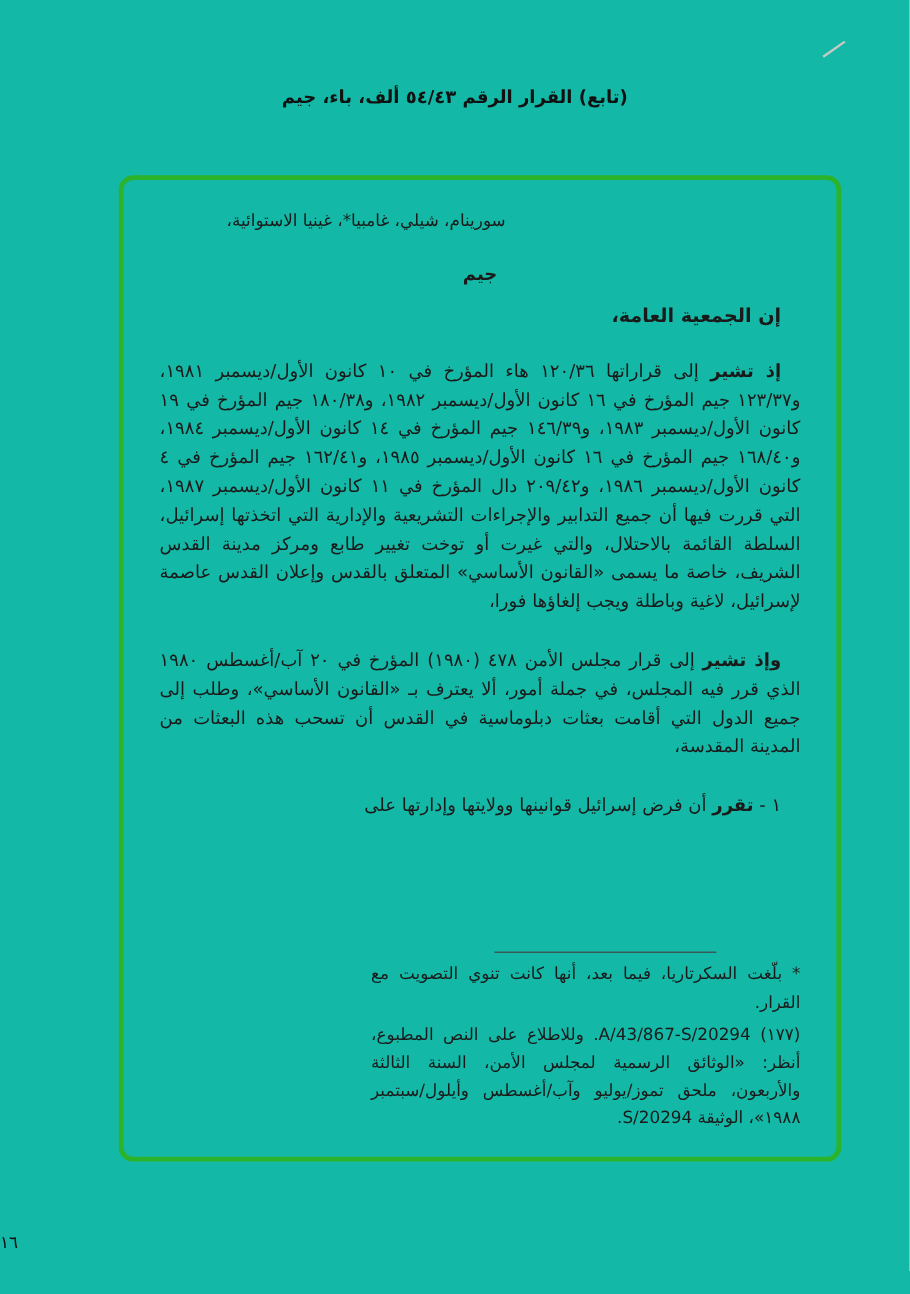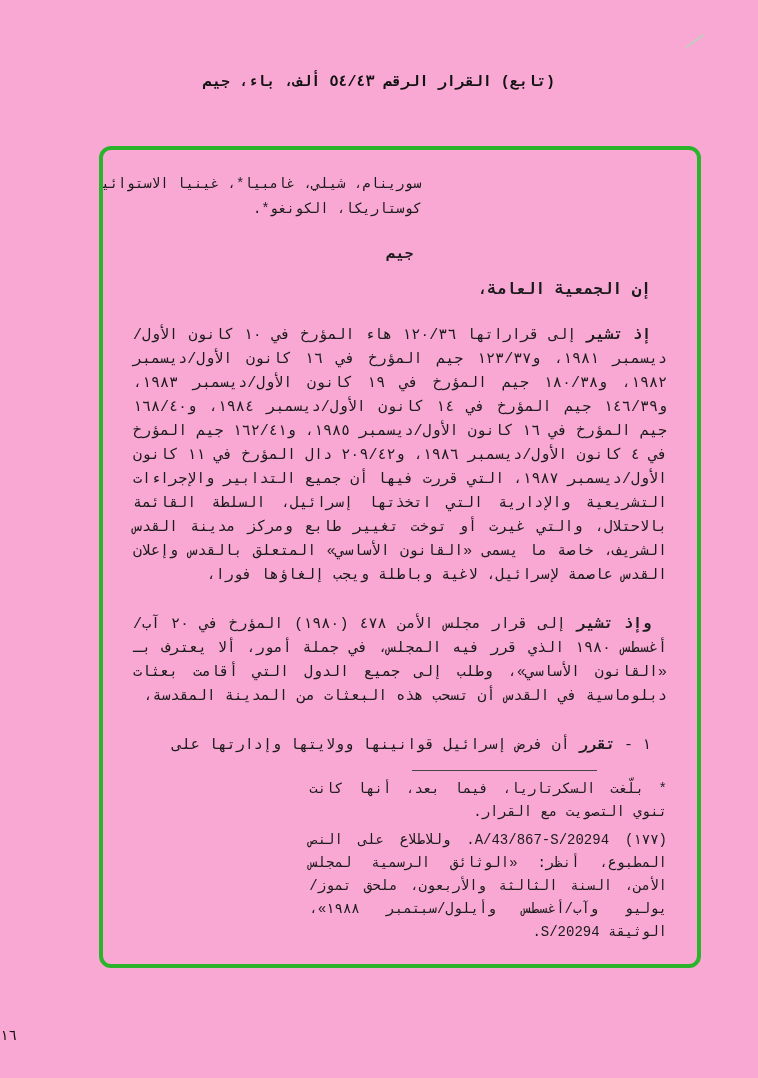--- a/index.html
+++ b/index.html
@@ -4,21 +4,21 @@
 <style>
   html, body { margin: 0; padding: 0; }
   body {
     width: 758px; height: 1078px;
     background: #ffffff;
     font-family: "DejaVu Sans", sans-serif;
     position: relative;
     overflow: hidden;
     color: #1a1a1a;
   }
-  .page { position: absolute; inset: 0; background: #f9a8d4; font-family: Liberation Mono, monospace; }
+  .page { position: absolute; inset: 0; background: #14b8a6; }
 
   .scan-mark {
     position: absolute; top: 40px; right: 52px;
     width: 22px; height: 2px; background: #c9c9c4;
     transform: rotate(-35deg);
   }
 
   .doc-header { position: absolute; top: 72px; left: 0; right: 0; text-align: center; direction: rtl; }
   .doc-title { font-size: 15px; font-weight: bold; color: #111; }
   .doc-source { margin-top: 9px; font-size: 10px; color: #222; }
@@ -75,21 +75,20 @@
   <div class="scan-mark"></div>
 
   <header class="doc-header">
     <div class="doc-title">(تابع) القرار الرقم ٥٤/٤٣ ألف، باء، جيم</div>
   </header>
 
   <div class="green-box" style="border-color: rgb(44, 179, 44);">
 
     <div class="sponsors">
       <div>سورينام، شيلي، غامبيا*، غينيا الاستوائية،</div>
-      <div>كوستاريكا، الكونغو*.</div>
     </div>
 
     <div class="section-heading">جيم</div>
 
     <p class="opening">إن الجمعية العامة،</p>
 
     <p class="para"><span class="lead">إذ تشير</span> <span>إلى قراراتها ١٢٠/٣٦ هاء المؤرخ في ١٠ كانون الأول/ديسمبر ١٩٨١، و١٢٣/٣٧ جيم المؤرخ في ١٦ كانون الأول/ديسمبر ١٩٨٢، و١٨٠/٣٨ جيم المؤرخ في ١٩ كانون الأول/ديسمبر ١٩٨٣، و١٤٦/٣٩ جيم المؤرخ في ١٤ كانون الأول/ديسمبر ١٩٨٤، و١٦٨/٤٠ جيم المؤرخ في ١٦ كانون الأول/ديسمبر ١٩٨٥، و١٦٢/٤١ جيم المؤرخ في ٤ كانون الأول/ديسمبر ١٩٨٦، و٢٠٩/٤٢ دال المؤرخ في ١١ كانون الأول/ديسمبر ١٩٨٧، التي قررت فيها أن جميع التدابير والإجراءات التشريعية والإدارية التي اتخذتها إسرائيل، السلطة القائمة بالاحتلال، والتي غيرت أو توخت تغيير طابع ومركز مدينة القدس الشريف، خاصة ما يسمى «القانون الأساسي» المتعلق بالقدس وإعلان القدس عاصمة لإسرائيل، لاغية وباطلة ويجب إلغاؤها فورا،</span></p>
 
     <p class="para"><span class="lead">وإذ تشير</span> <span>إلى قرار مجلس الأمن ٤٧٨ (١٩٨٠) المؤرخ في ٢٠ آب/أغسطس ١٩٨٠ الذي قرر فيه المجلس، في جملة أمور، ألا يعترف بـ «القانون الأساسي»، وطلب إلى جميع الدول التي أقامت بعثات دبلوماسية في القدس أن تسحب هذه البعثات من المدينة المقدسة،</span></p>
 

